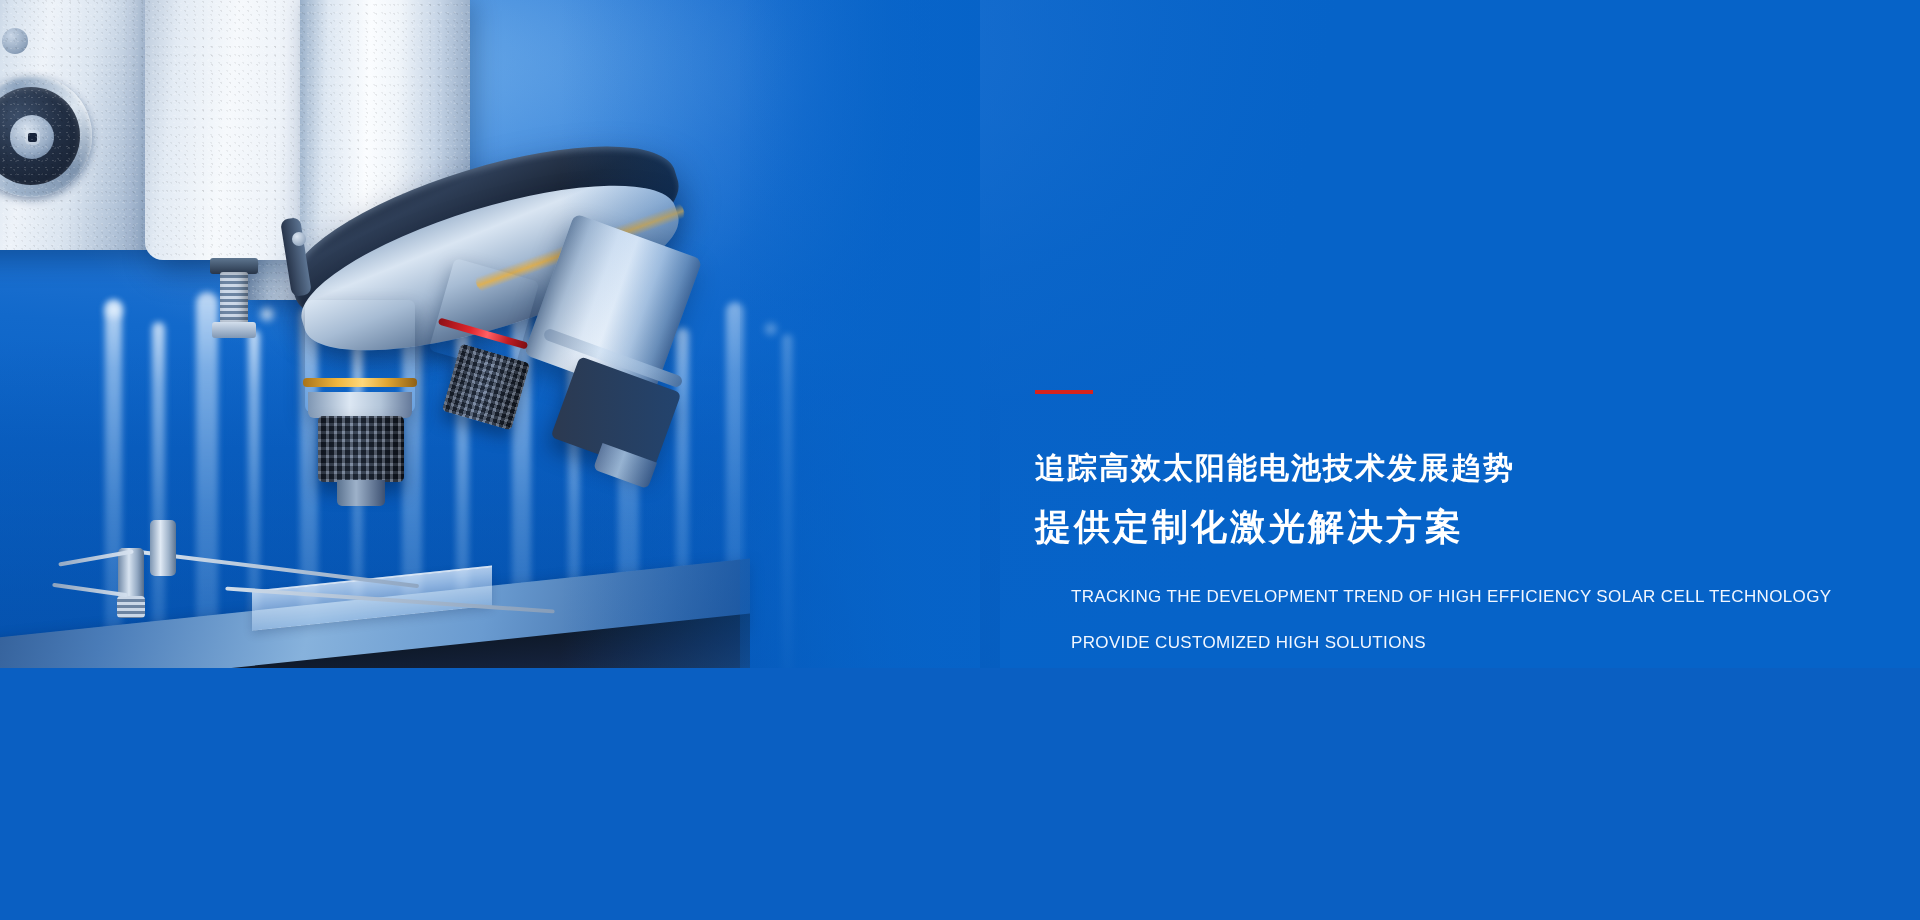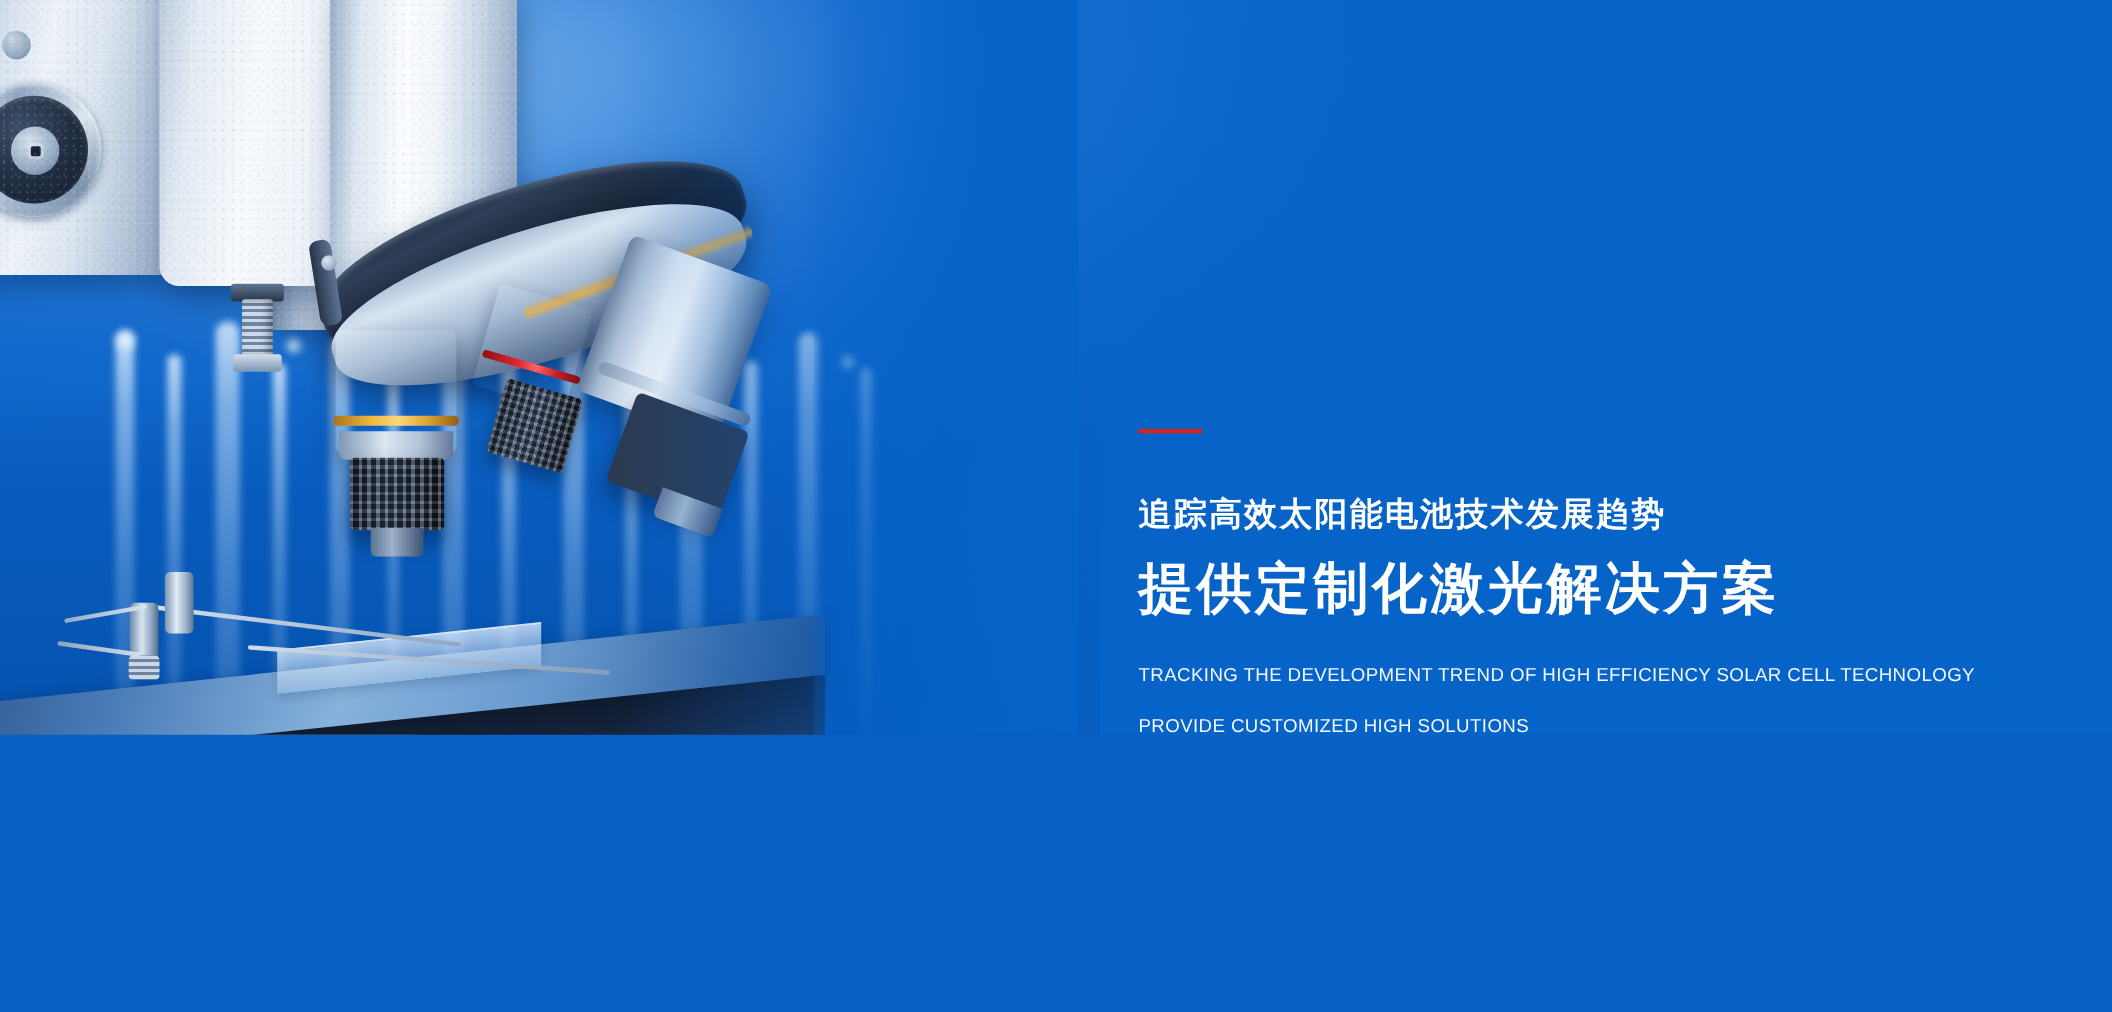--- a/index.html
+++ b/index.html
@@ -365,26 +365,26 @@
     color:#ffffff;
   }
   .accent-rule {
     width:58px; height:4px; background:#d6231d; margin-bottom:56px;
   }
   .kicker {
     font-size:30px; font-weight:700; letter-spacing:2px;
     line-height:1.2; margin-bottom:20px; white-space:nowrap;
   }
   .headline {
-    font-size:50px; font-weight:700; letter-spacing:3px;
+    font-size:36px; font-weight:700; letter-spacing:3px;
     line-height:1.18; margin-bottom:40px; white-space:nowrap;
   }
   .eng {
     font-size:17px; font-weight:400; letter-spacing:.35px;
-    line-height:1.0; color:#f2f7ff; white-space:nowrap;
+    line-height:1.0; color:#f2f7ff; white-space:nowrap;margin-left:36px;
   }
   .eng + .eng { margin-top:29px; }
 </style>
 </head>
 <body>
 
 <div class="hero">
 
   <div class="bg-base"></div>
   <div class="bg-topglow"></div>

